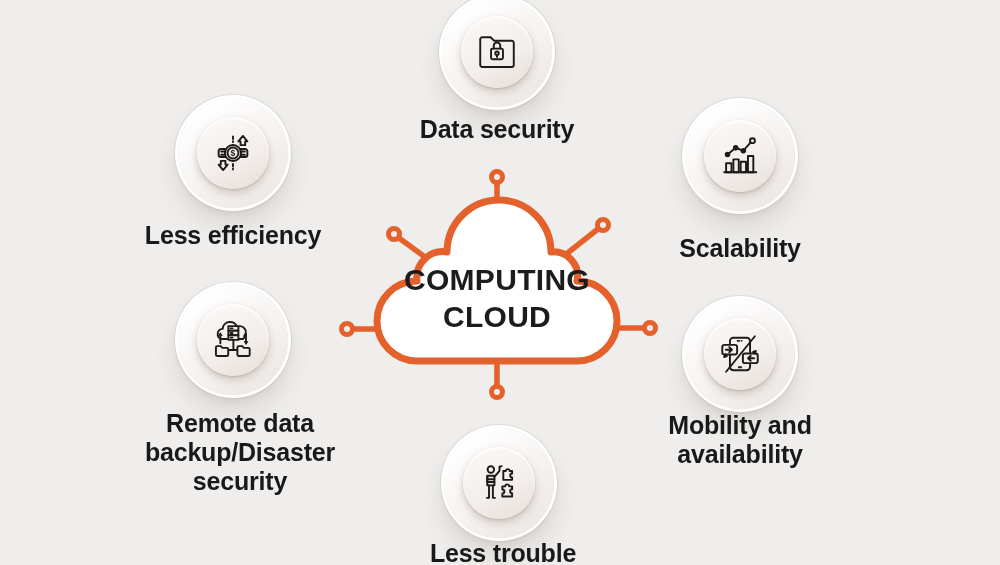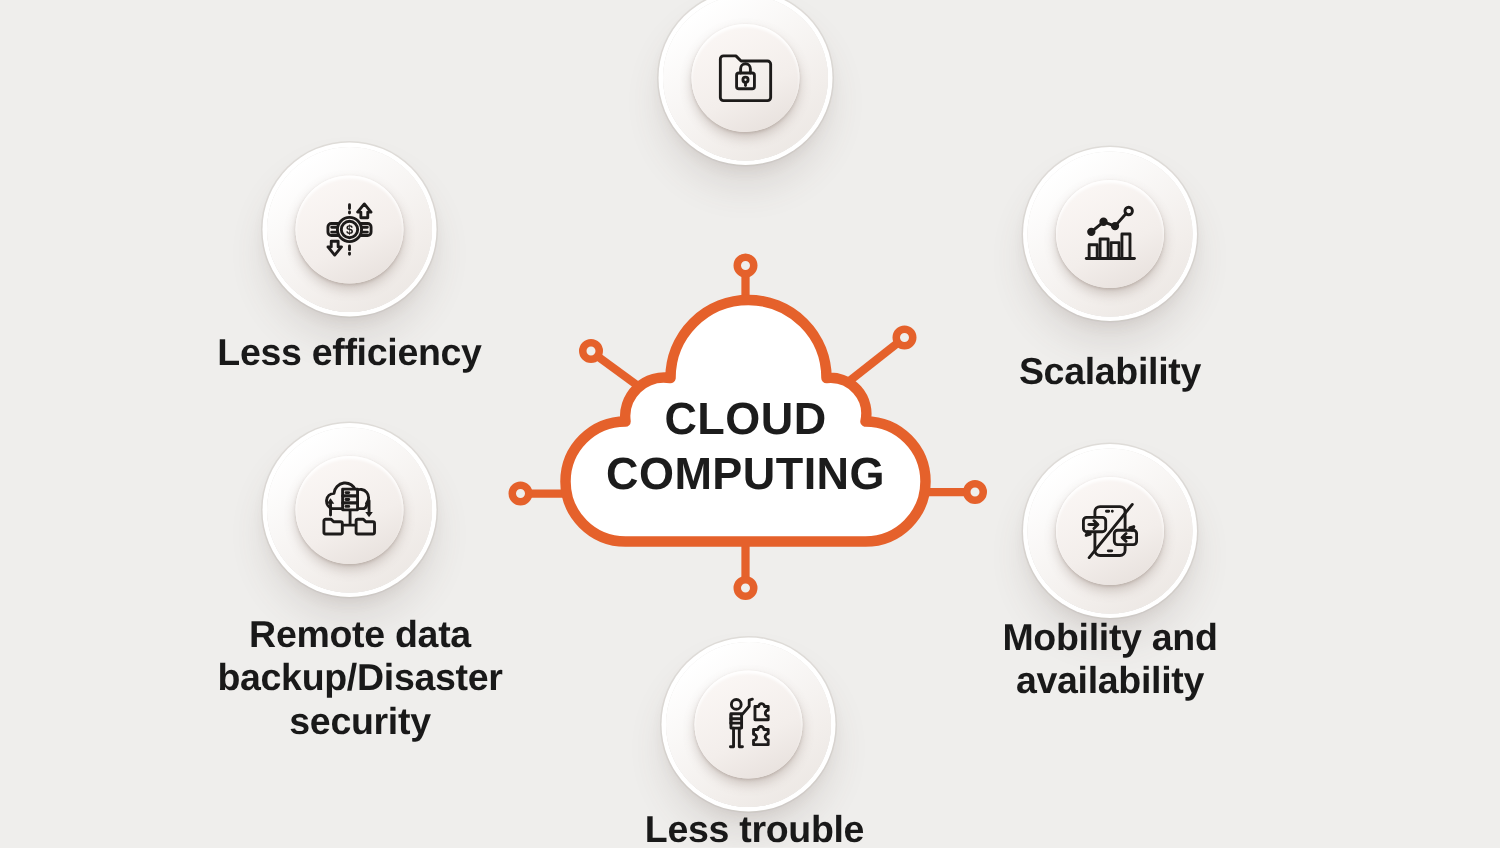--- a/index.html
+++ b/index.html
@@ -53,36 +53,37 @@
       <circle cx="497" cy="392" r="5.5"></circle>
       <circle cx="347" cy="329" r="5.5"></circle>
       <circle cx="650" cy="328" r="5.5"></circle>
       <circle cx="394" cy="234" r="5.5"></circle>
       <circle cx="603" cy="225" r="5.5"></circle>
     </g>
     <path transform="translate(371,200)" d="M46 161 A40 40 0 0 1 46 81 A26 26 0 0 1 76 52 A52 52 0 0 1 180 52 A24 24 0 0 1 206 81 A40 40 0 0 1 206 161 Z" fill="#ffffff" stroke="#e5612b" stroke-width="7" stroke-linejoin="round"></path>
   </svg>
 
   <div class="cloud-title">
+    <span>COMPUTING</span>
     <span>CLOUD</span>
-    <span>COMPUTING</span>
   </div>
 
   <div class="node" style="left:442px;top:-3px;">
     <div class="node-outer"></div>
     <div class="node-inner">
       <svg class="ico" viewBox="0 0 48 48">
         <path d="M6.5 37.5 V10.8 a2.2 2.2 0 0 1 2.2 -2.2 h8.6 l3.6 3.6 h18.4 a2.2 2.2 0 0 1 2.2 2.2 v23.1 a2.2 2.2 0 0 1 -2.2 2.2 H8.7 a2.2 2.2 0 0 1 -2.2 -2.2 Z"></path>
         <rect x="17.8" y="20.5" width="12.4" height="11" rx="1.6"></rect>
         <path d="M20.6 20.5 v-3 a3.4 3.4 0 0 1 6.8 0 v3"></path>
         <circle cx="24" cy="25.2" r="1.8"></circle>
         <path d="M24 27 v2.2"></path>
       </svg>
     </div>
   </div>
+  <div class="label" style="left:347px;top:115px;width:300px;">Data security</div>
 
   <div class="node" style="left:178px;top:98px;">
     <div class="node-outer"></div>
     <div class="node-inner">
       <svg class="ico" viewBox="0 0 48 48">
         <path d="M24 6.8 V12.6" stroke-dasharray="2.6 2.4"></path>
         <path d="M24 35.4 V41.2" stroke-dasharray="2.6 2.4"></path>
         <circle cx="24" cy="24" r="8.4"></circle>
         <circle cx="24" cy="24" r="5.7"></circle>
         <text x="24" y="27.4" text-anchor="middle" stroke="none" fill="#1d1b1a" style="font-family:'Liberation Sans',sans-serif;font-size:9px;font-weight:bold;">$</text>

